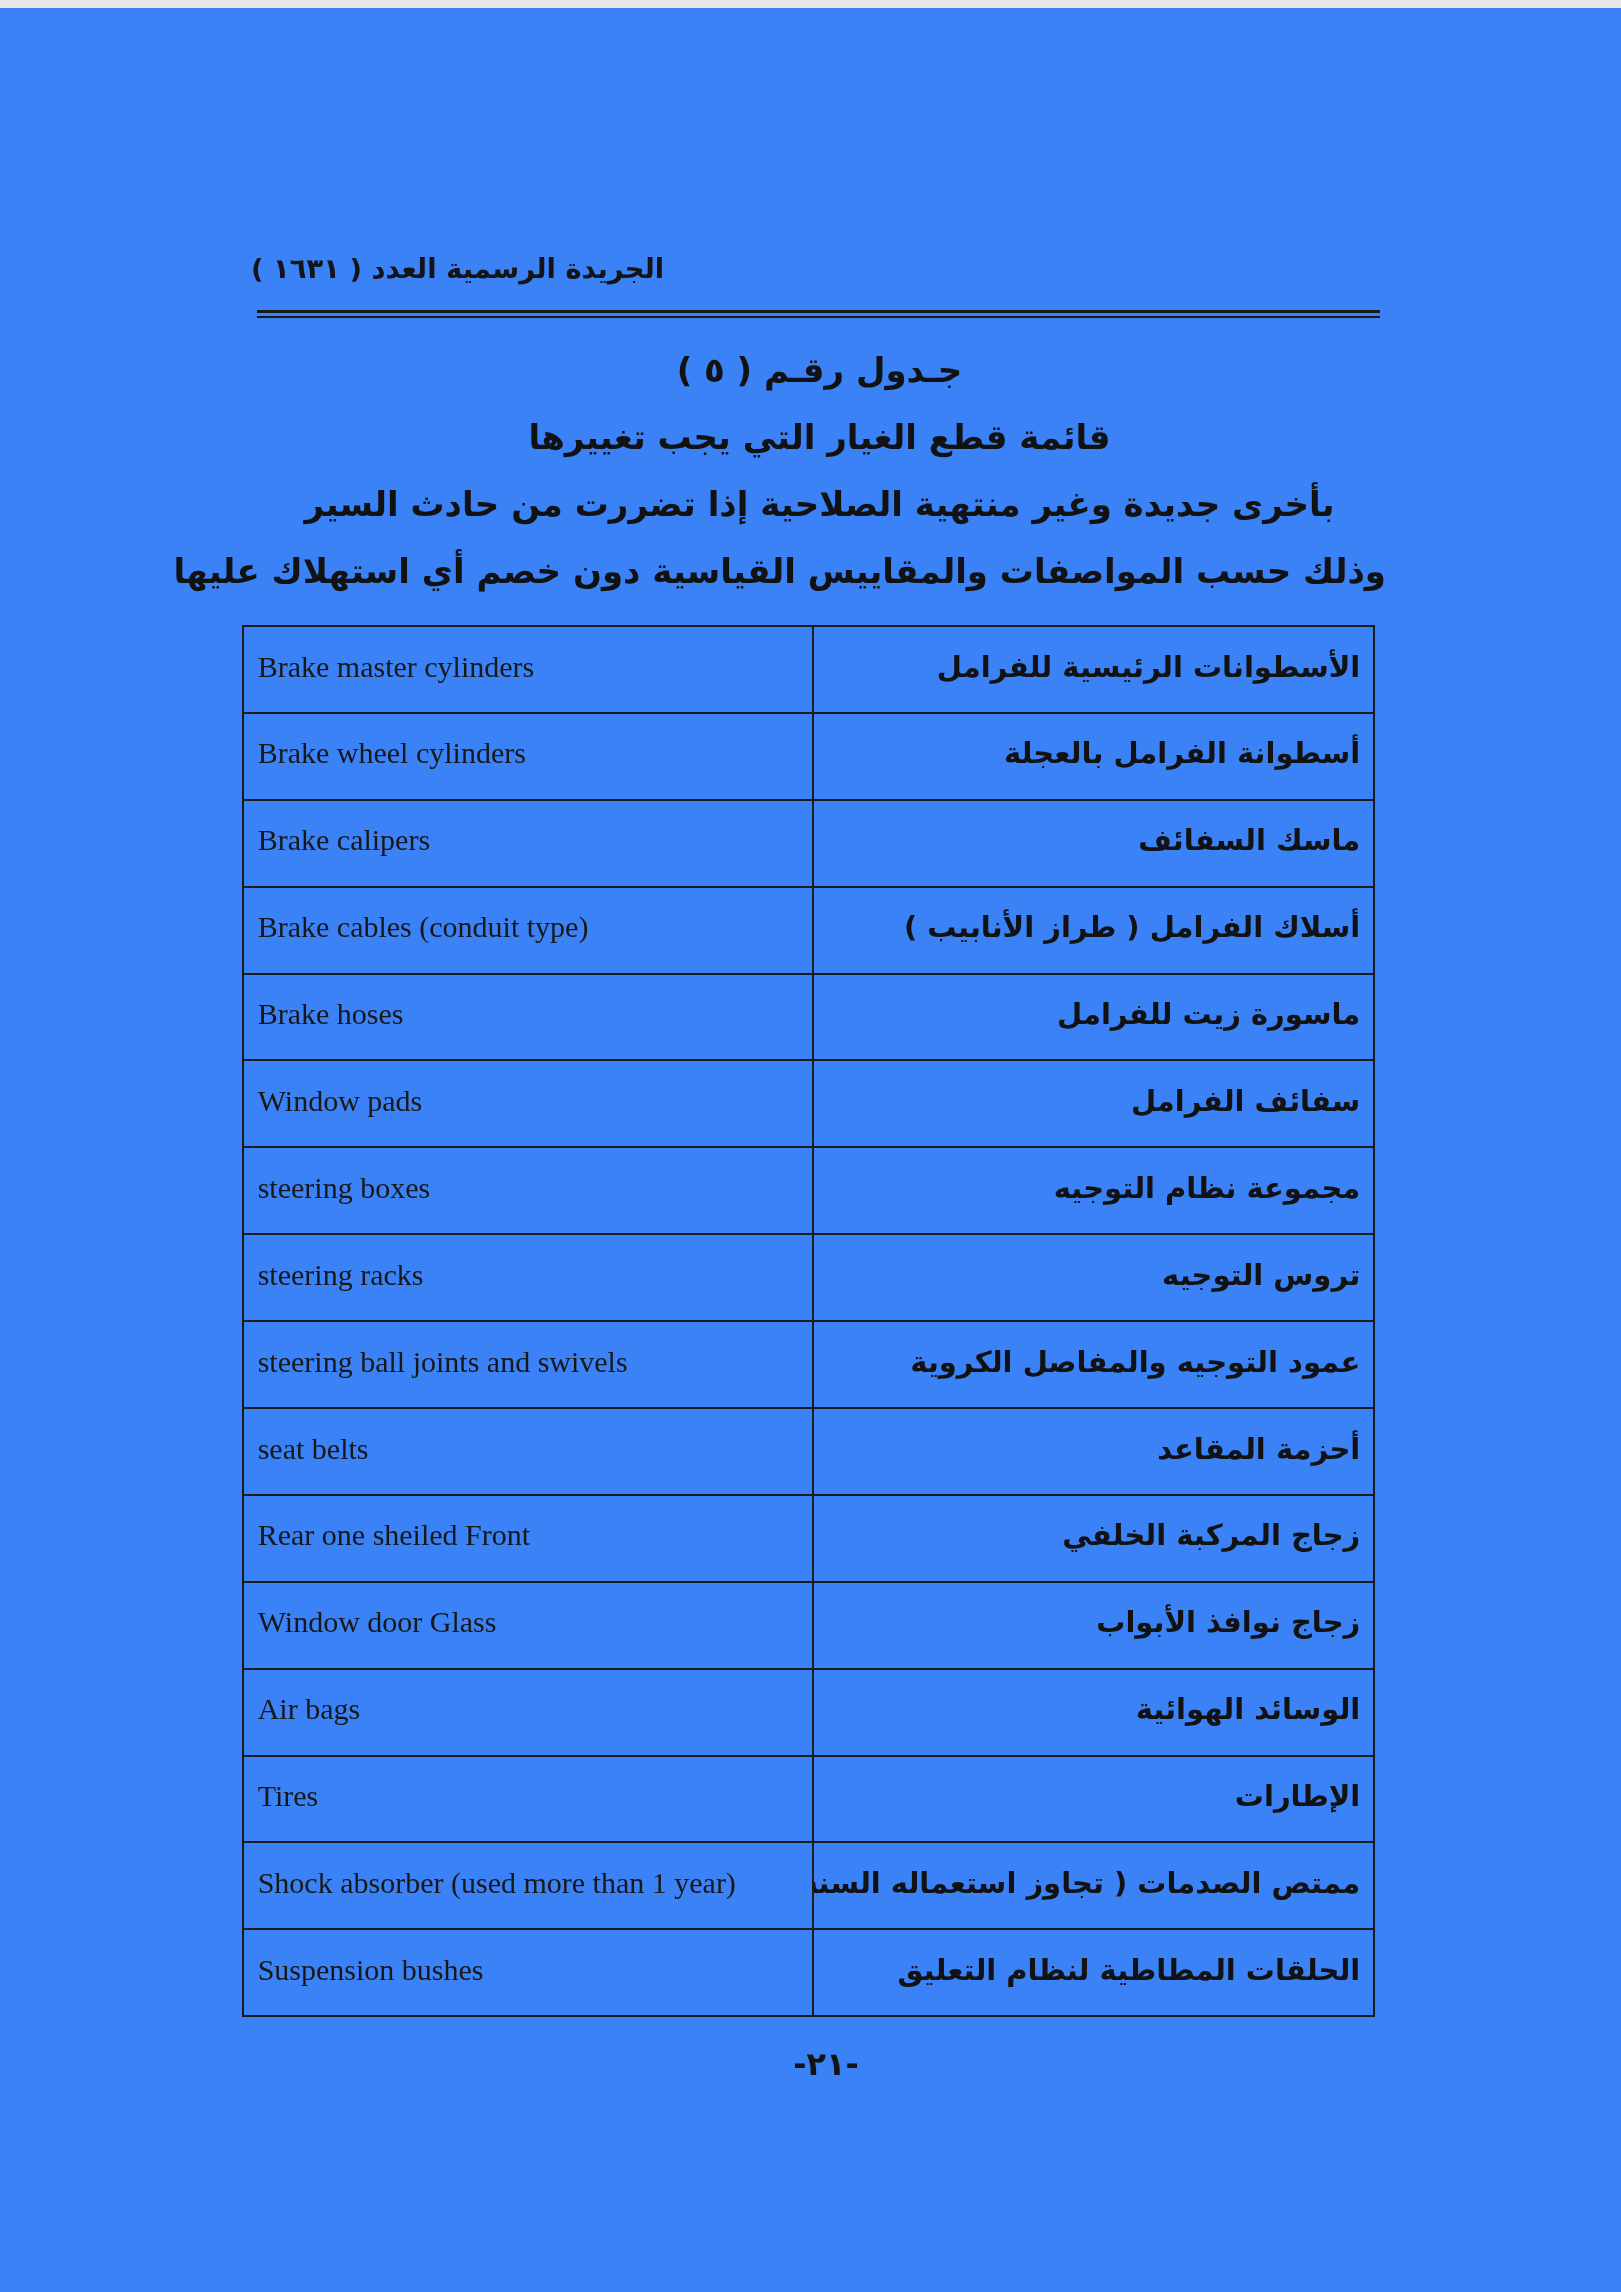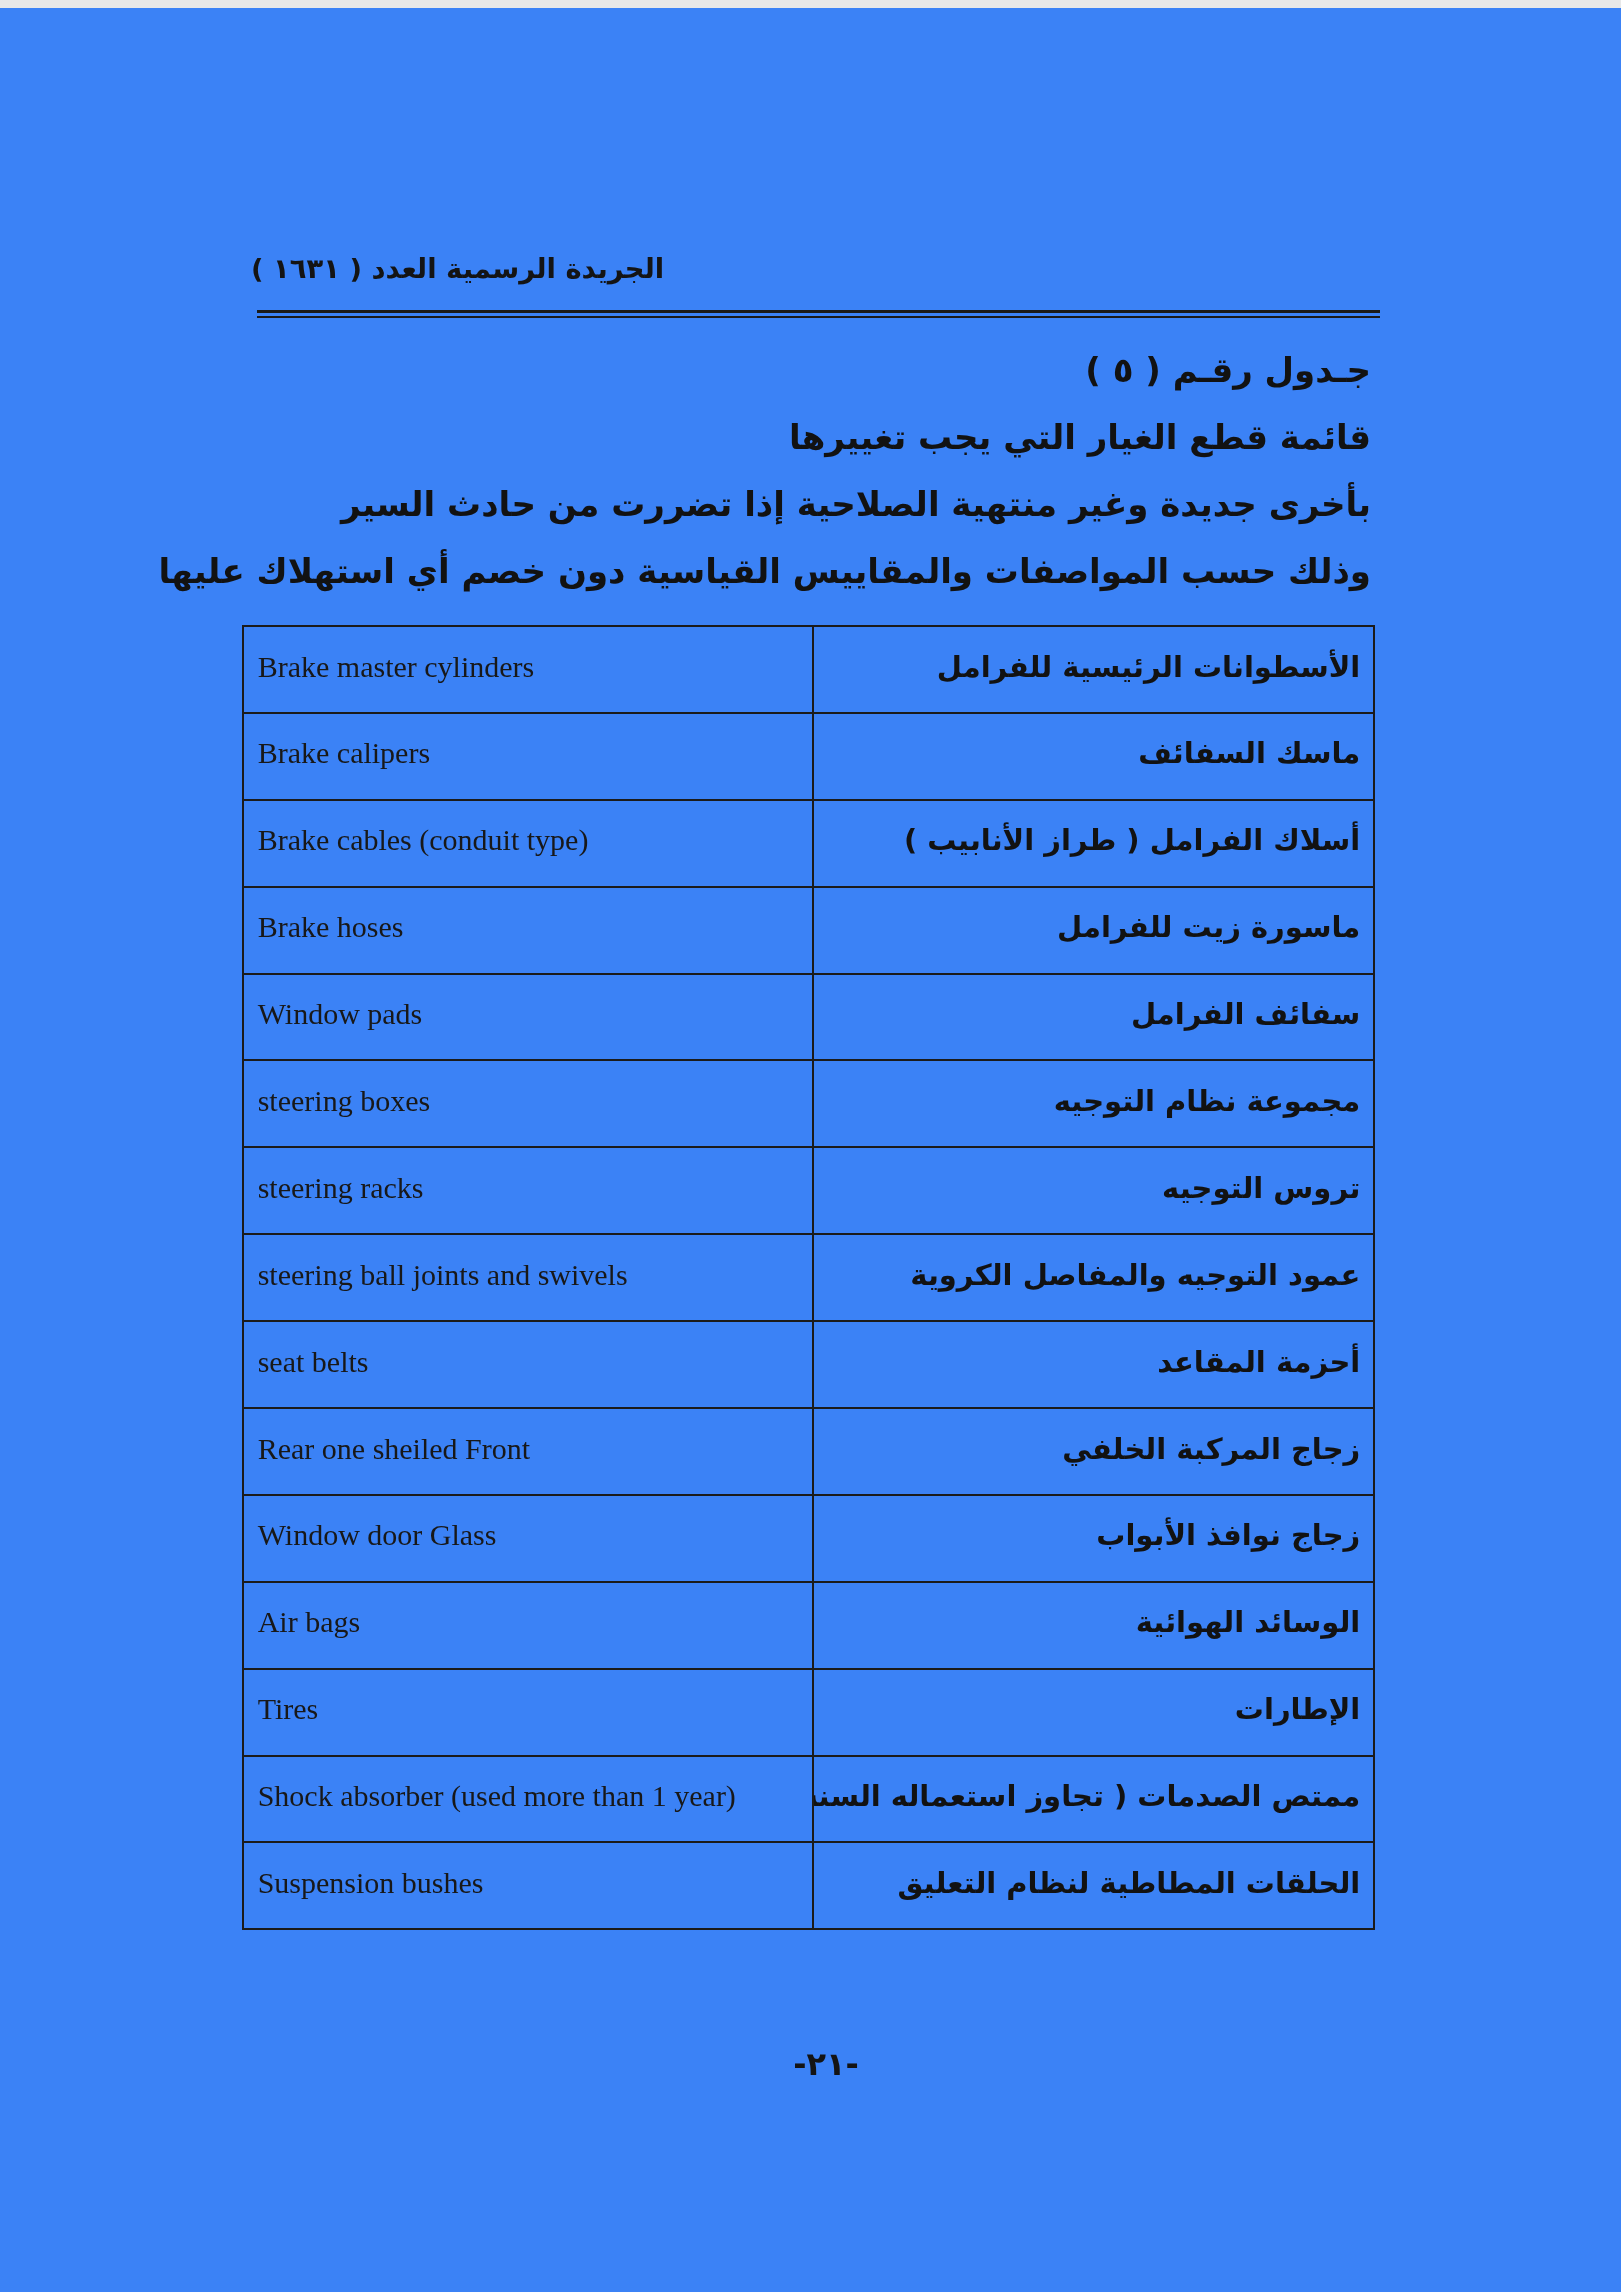--- a/index.html
+++ b/index.html
@@ -33,23 +33,23 @@
     top: 302px;
     left: 257px;
     width: 1123px;
     height: 2.9px;
     border-top: 3.4px solid #1a1a1a;
     border-bottom: 2px solid #1a1a1a;
   }
   .title-block {
     position: absolute;
     top: 329px;
-    left: 238px;
+    left: 253px;
     width: 1133px;
-    text-align: right;
+    text-align: center;
     direction: rtl;
   }
   .title-line {
     font-family: "DejaVu Sans", sans-serif;
     font-weight: bold;
     font-size: 34px;
     line-height: 67px;
     white-space: nowrap;
     color: #121212;
   }
@@ -117,20 +117,24 @@
     <div class="title-line" lang="ar">وذلك حسب المواصفات والمقاييس القياسية دون خصم أي استهلاك عليها</div>
   </div>
 
   <table class="parts-table">
     <tbody>
         <tr>
         <td class="cell-en">Brake master cylinders</td>
         <td class="cell-ar" lang="ar">الأسطوانات الرئيسية للفرامل</td>
       </tr>
         <tr>
+        <td class="cell-en">Brake wheel cylinders</td>
+        <td class="cell-ar" lang="ar">أسطوانة الفرامل بالعجلة</td>
+      </tr>
+        <tr>
         <td class="cell-en">Brake calipers</td>
         <td class="cell-ar" lang="ar">ماسك السفائف</td>
       </tr>
         <tr>
         <td class="cell-en">Brake cables (conduit type)</td>
         <td class="cell-ar" lang="ar">أسلاك الفرامل ( طراز الأنابيب )</td>
       </tr>
         <tr>
         <td class="cell-en">Brake hoses</td>
         <td class="cell-ar" lang="ar">ماسورة زيت للفرامل</td>

